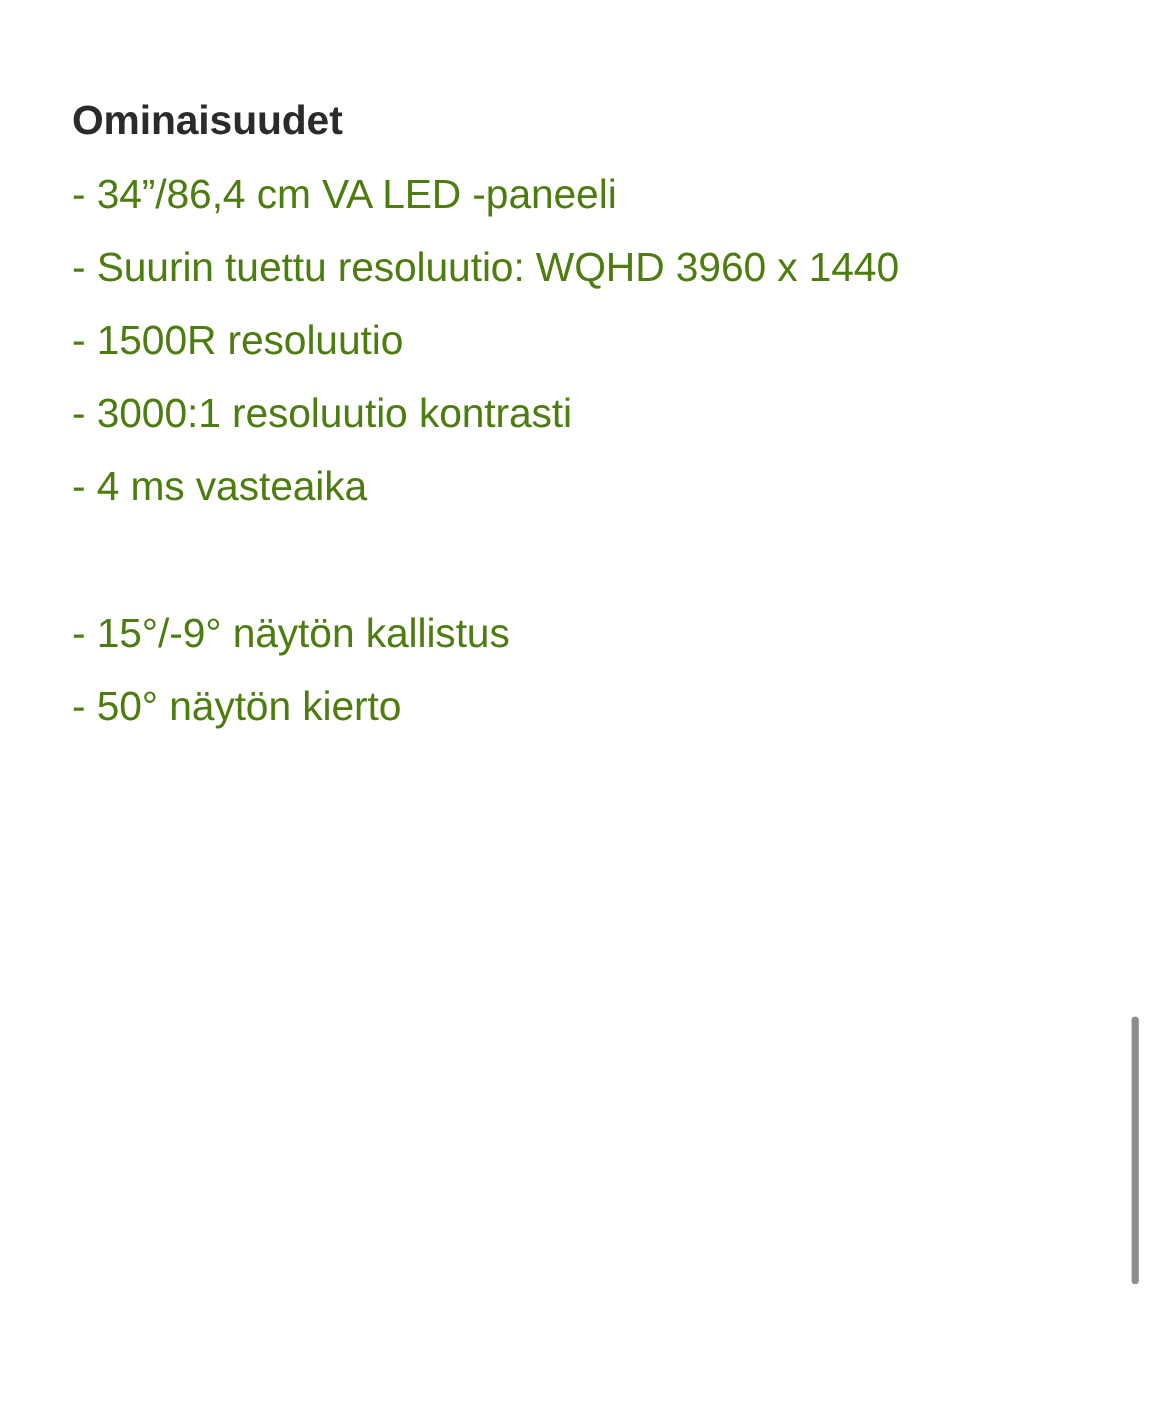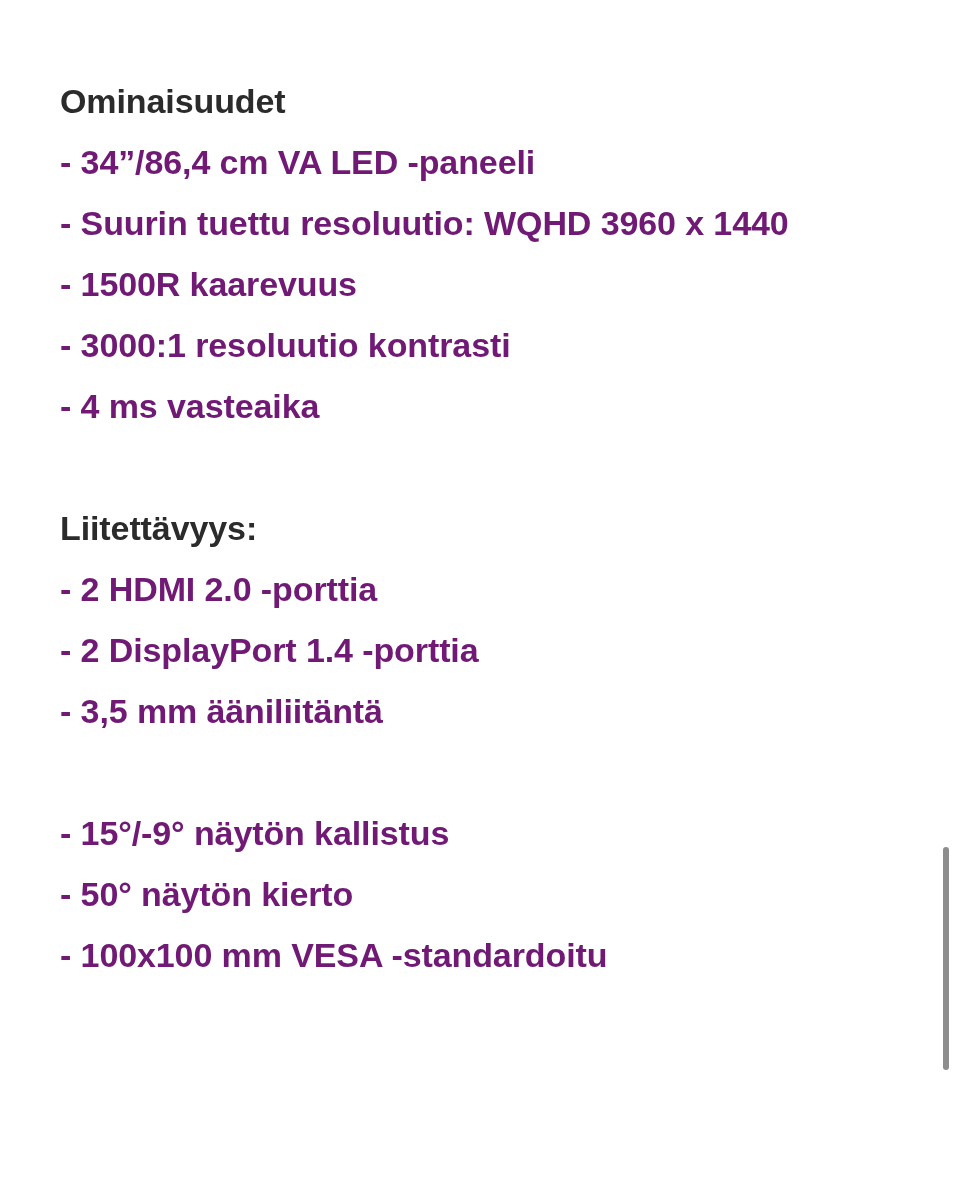--- a/index.html
+++ b/index.html
@@ -46,22 +46,22 @@
 
   .spec-list {
     list-style: none;
     margin: 0;
     padding: 0;
   }
 
   .spec-item {
     font-size: 34px;
     line-height: 61px;
-    font-weight: bold;
-    color: #701a75;
+    font-weight: normal;
+    color: #4d7c0f;
     letter-spacing: -0.1px;
     white-space: nowrap;
   }
 
   
   .scrollbar {
     position: absolute;
     top: 0;
     right: 11px;
     width: 6px;
@@ -81,40 +81,31 @@
 </head>
 <body>
 
 <div class="doc">
 
   <div class="section">
     <div class="sec-heading">Ominaisuudet</div>
     <ul class="spec-list">
       <li class="spec-item">- 34”/86,4 cm VA LED -paneeli</li>
       <li class="spec-item">- Suurin tuettu resoluutio: WQHD 3960 x 1440</li>
-      <li class="spec-item">- 1500R kaarevuus</li>
+      <li class="spec-item">- 1500R resoluutio</li>
       <li class="spec-item">- 3000:1 resoluutio kontrasti</li>
       <li class="spec-item">- 4 ms vasteaika</li>
     </ul>
   </div>
 
-  <div class="section">
-    <div class="sec-heading">Liitettävyys:</div>
-    <ul class="spec-list">
-      <li class="spec-item">- 2 HDMI 2.0 -porttia</li>
-      <li class="spec-item">- 2 DisplayPort 1.4 -porttia</li>
-      <li class="spec-item">- 3,5 mm ääniliitäntä</li>
-    </ul>
-  </div>
 
   <div class="section">
     <ul class="spec-list">
       <li class="spec-item">- 15°/-9° näytön kallistus</li>
       <li class="spec-item">- 50° näytön kierto</li>
-      <li class="spec-item">- 100x100 mm VESA -standardoitu</li>
     </ul>
   </div>
 
 </div>
 
 <div class="scrollbar">
   <div class="scrollbar-thumb"></div>
 </div>
 
 </body></html>

